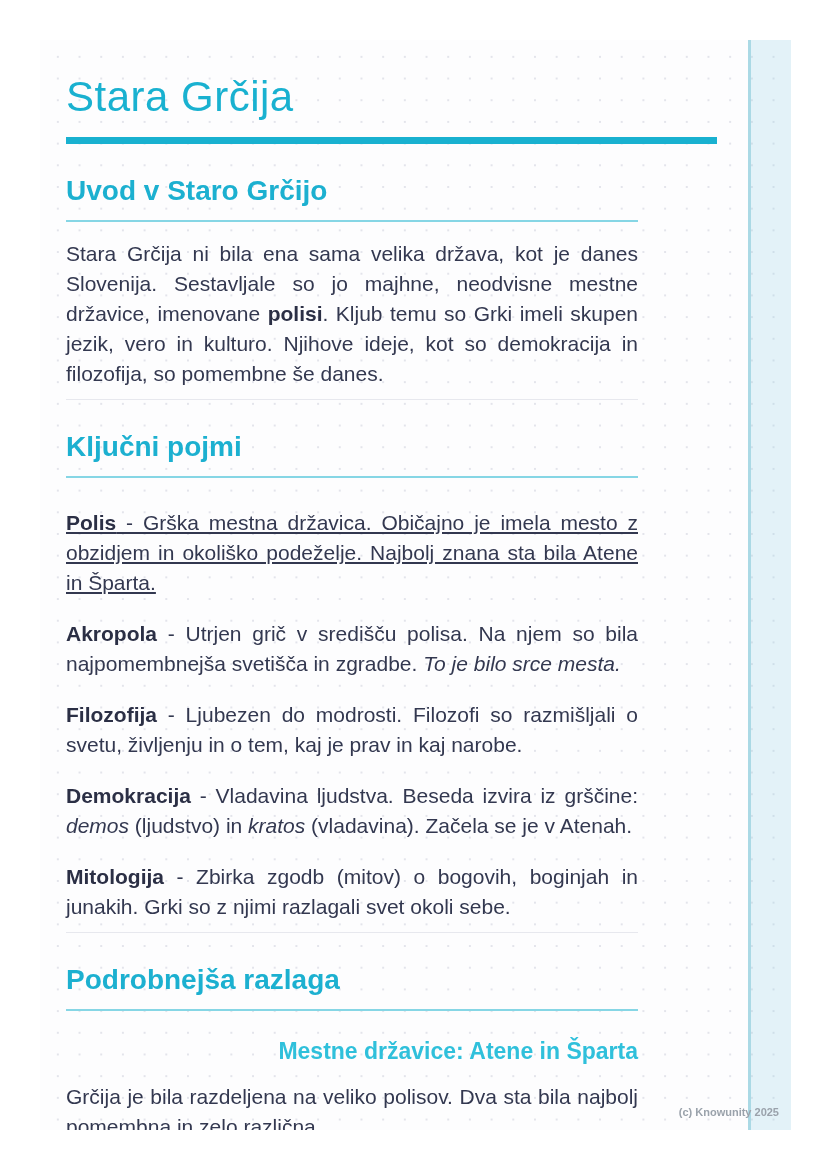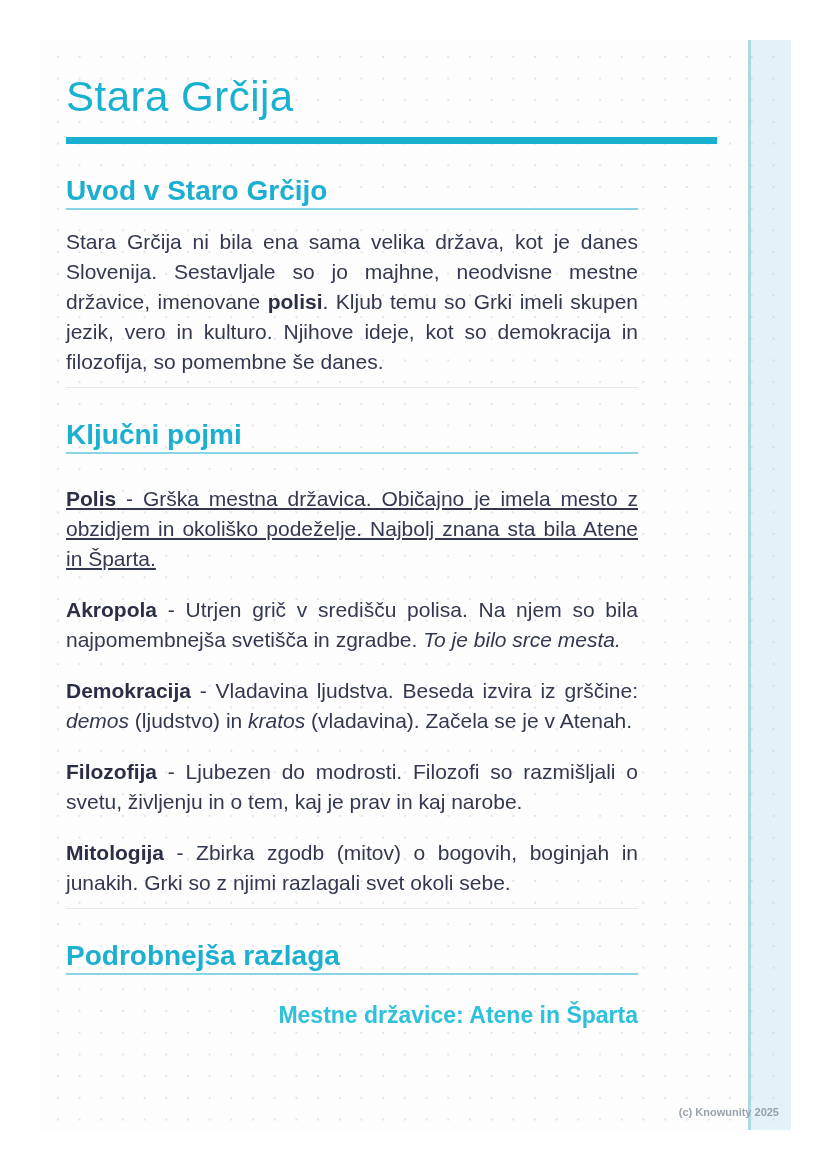--- a/index.html
+++ b/index.html
@@ -45,20 +45,21 @@
     width: 651px;
     height: 7px;
     background: #19b1d0;
   }
   h2.section-heading {
     margin: 30px 0 0;
     font-size: 28px;
     line-height: 34px;
     font-weight: bold;
     color: #1cb0d0;
+    padding-bottom: 12px;
     border-bottom: 2px solid #86d6e5;
   }
   h3.sub-heading {
     margin: 26px 0 0;
     font-size: 23px;
     line-height: 28px;
     font-weight: bold;
     color: #2fc0db;
     text-align: right;
   }
@@ -100,25 +101,26 @@
 
     <h2 class="section-heading">Uvod v Staro Grčijo</h2>
     <p class="body-par"><span>Stara Grčija ni bila ena sama velika država, kot je danes Slovenija. Sestavljale so jo majhne, neodvisne mestne državice, imenovane </span><span class="seg-b">polisi</span><span>. Kljub temu so Grki imeli skupen jezik, vero in kulturo. Njihove ideje, kot so demokracija in filozofija, so pomembne še danes.</span></p>
 
     <hr class="section-divider">
 
     <h2 class="section-heading">Ključni pojmi</h2>
     <div class="terms">
       <p class="body-par"><span class="seg-b">Polis</span><span> - Grška mestna državica. Običajno je imela mesto z obzidjem in okoliško podeželje. Najbolj znana sta bila Atene in Šparta.</span></p>
       <p class="body-par"><span class="seg-b">Akropola</span><span> - Utrjen grič v središču polisa. Na njem so bila najpomembnejša svetišča in zgradbe. </span><span class="seg-i">To je bilo srce mesta.</span></p>
+      <p class="body-par"><span class="seg-b">Filozofija</span><span> - Ljubezen do modrosti. Filozofi so razmišljali o svetu, življenju in o tem, kaj je prav in kaj narobe.</span></p>
       <p class="body-par"><span class="seg-b">Demokracija</span><span> - Vladavina ljudstva. Beseda izvira iz grščine: </span><span class="seg-i">demos</span><span> (ljudstvo) in </span><span class="seg-i">kratos</span><span> (vladavina). Začela se je v Atenah.</span></p>
-      <p class="body-par"><span class="seg-b">Filozofija</span><span> - Ljubezen do modrosti. Filozofi so razmišljali o svetu, življenju in o tem, kaj je prav in kaj narobe.</span></p>
       <p class="body-par"><span class="seg-b">Mitologija</span><span> - Zbirka zgodb (mitov) o bogovih, boginjah in junakih. Grki so z njimi razlagali svet okoli sebe.</span></p>
     </div>
 
     <hr class="section-divider">
 
     <h2 class="section-heading">Podrobnejša razlaga</h2>
     <h3 class="sub-heading">Mestne državice: Atene in Šparta</h3>
+    <p class="body-par"><span>Grčija je bila razdeljena na veliko polisov. Dva sta bila najbolj pomembna in zelo različna.</span></p>
   </div>
 
   <div class="watermark">(c) Knowunity 2025</div>
 </div>
 
 </body></html>

